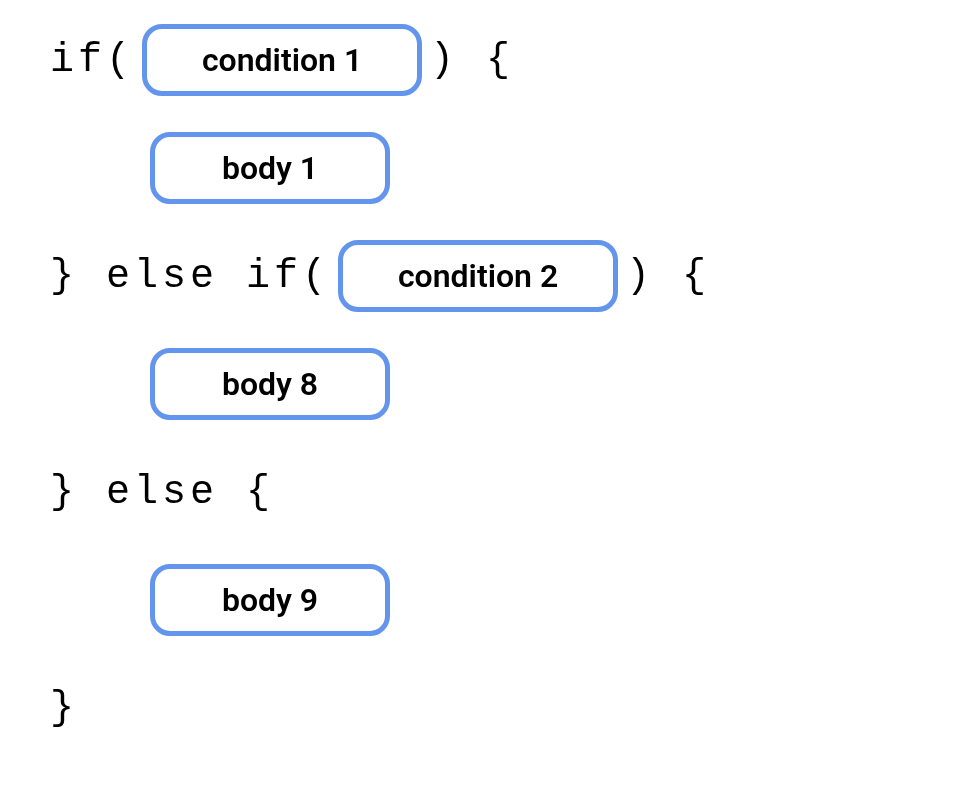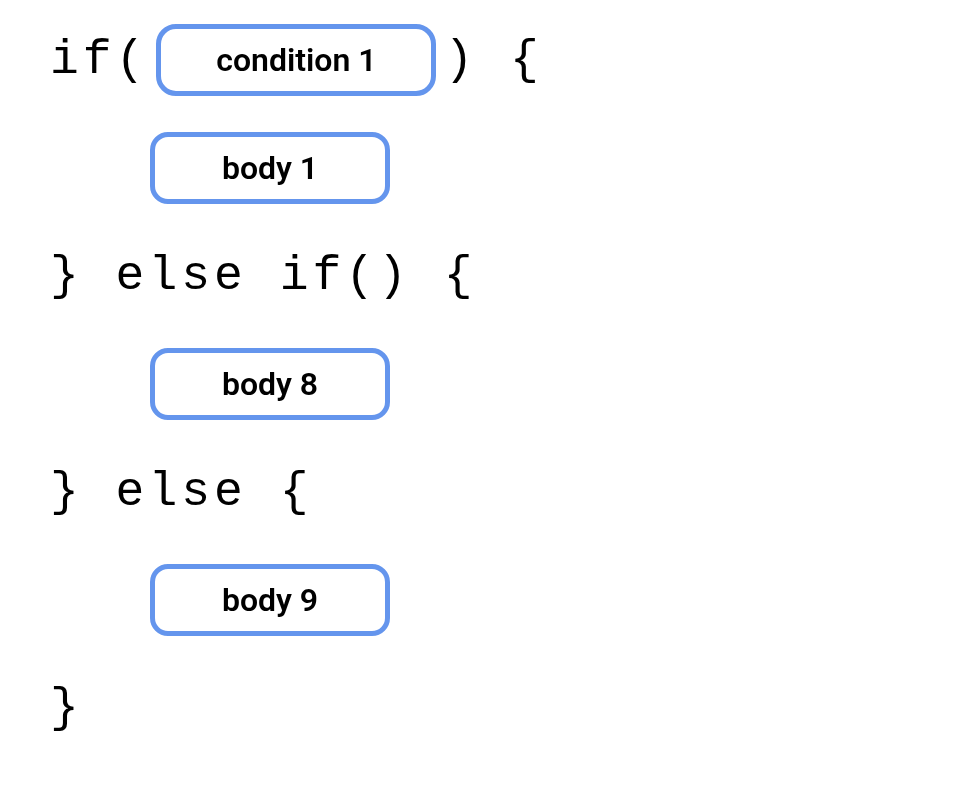--- a/index.html
+++ b/index.html
@@ -18,21 +18,21 @@
     
     .row {
       display: flex;
       align-items: center;
       margin-bottom: 28px;
       height: 80px;
     }
     
     .mono {
       font-family: 'Courier New', Courier, monospace;
-      font-size: 48px;
+      font-size: 40px;
       letter-spacing: 4px;
       color: #000;
       white-space: pre;
     }
     
     .box {
       display: inline-flex;
       align-items: center;
       justify-content: center;
       border: 5px solid #6495ED;
@@ -45,21 +45,20 @@
       font-weight: 600;
       color: #000;
     }
     
     .box.wide {
       min-width: 280px;
     }
     
     .box.medium {
       min-width: 240px;
-      border-radius: 18px;
     }
     
     .indent-1 {
       margin-left: 100px;
     }
     
     .gap-small {
       margin: 0 8px;
     }
   </style>
@@ -71,20 +70,21 @@
   <span class="box wide gap-small">condition 1</span>
   <span class="mono">) {</span>
 </div>
 
 <div class="row indent-1">
   <span class="box medium">body 1</span>
 </div>
 
 <div class="row">
   <span class="mono">} else if(</span>
+  <span class="box wide gap-small">condition 2</span>
   <span class="mono">) {</span>
 </div>
 
 <div class="row indent-1">
   <span class="box medium">body 8</span>
 </div>
 
 <div class="row">
   <span class="mono">} else {</span>
 </div>

